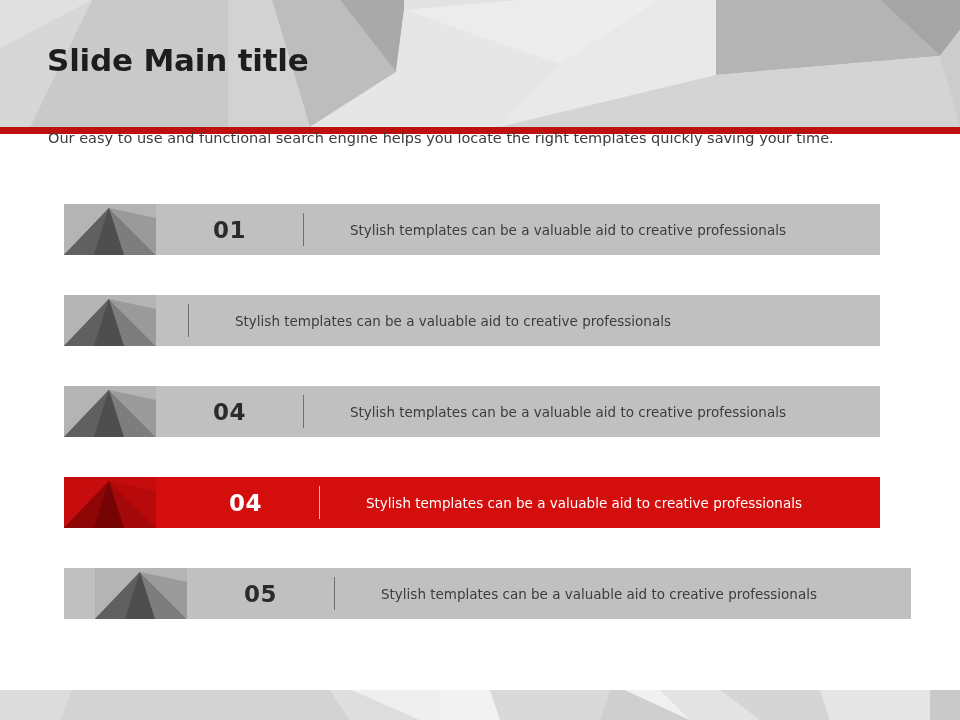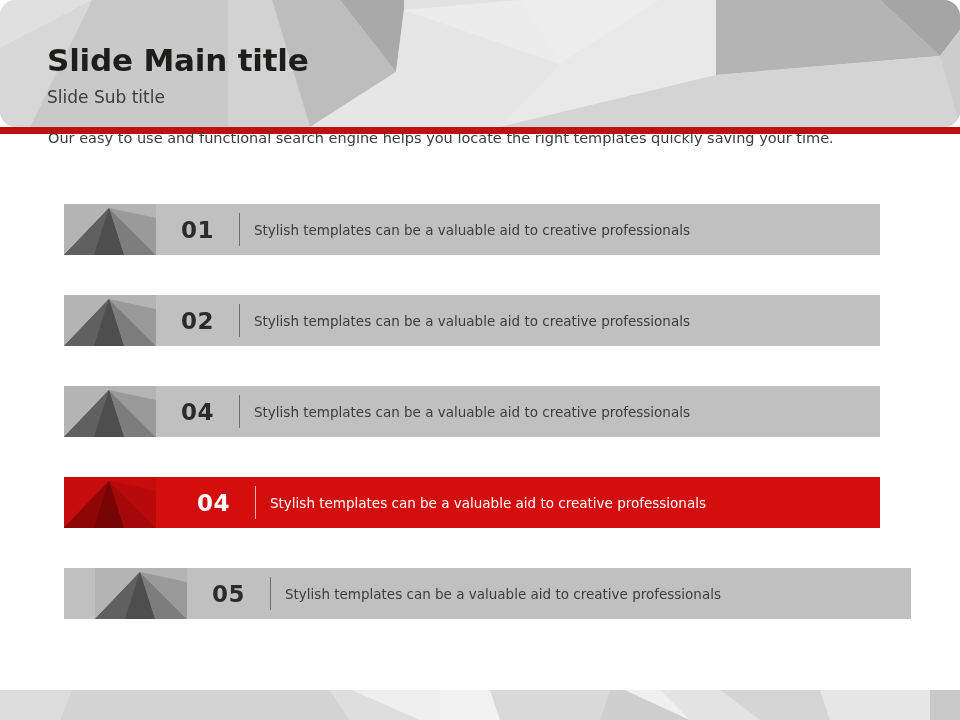--- a/index.html
+++ b/index.html
@@ -25,21 +25,20 @@
   }
 
   
   .header {
     position: absolute;
     left: 0; top: 0;
     width: 960px;
     height: 127px;
     background: #e4e4e4;
     overflow: hidden;
-    border-radius: 16px;
   }
   .header-poly {
     position: absolute;
     left: 0; top: 0;
     width: 960px;
     height: 127px;
   }
 
   .title-block {
     position: absolute;
@@ -93,20 +92,21 @@
     width: 816px;
   }
   .row {
     position: relative;
     height: 51px;
     width: 816px;
     margin-bottom: 40px;
     background: #c0c0c0;
     display: flex;
     align-items: stretch;
+    gap: 32px;
   }
   .row:last-child { margin-bottom: 0; padding-left: 31px; }
   .row.active { background: #d40d0d; }
 
   .row-icon {
     position: relative;
     width: 92px;
     height: 51px;
     flex: 0 0 92px;
     overflow: hidden;
@@ -179,21 +179,20 @@
       <polygon points="560,64 660,0 716,0 716,75 500,127" fill="#e9e9e9"></polygon>
       <polygon points="716,0 880,0 940,56 716,75" fill="#b4b4b4"></polygon>
       <polygon points="880,0 960,0 960,30 940,56" fill="#a5a5a5"></polygon>
       <polygon points="716,75 940,56 960,30 960,127 500,127" fill="#d4d4d4"></polygon>
       <polygon points="0,0 92,0 0,48" fill="#e0e0e0"></polygon>
       <polygon points="940,56 960,30 960,127" fill="#cccccc"></polygon>
     </svg>
 
     <div class="title-block">
       <div class="slide-title">Slide Main title</div>
-      <div class="slide-subtitle">Slide Sub title</div>
     </div>
   </div>
 
   <div class="accent-bar"></div>
 
   <div class="intro">Our easy to use and functional search engine helps you locate the right templates quickly saving your time.</div>
 
   <div class="rows">
 
     <div class="row">
@@ -216,21 +215,20 @@
       <div class="row-icon">
         <svg viewBox="0 0 92 51" preserveAspectRatio="none">
           <rect x="0" y="0" width="92" height="51" fill="#b4b4b4"></rect>
           <polygon points="0,51 45,4 60,51" fill="#575757"></polygon>
           <polygon points="45,4 92,51 60,51" fill="#7d7d7d"></polygon>
           <polygon points="45,4 92,14 92,51" fill="#9a9a9a"></polygon>
           <polygon points="0,51 45,4 30,51" fill="#606060"></polygon>
           <polygon points="30,51 45,4 60,51" fill="#4e4e4e"></polygon>
         </svg>
       </div>
-      <div class="row-number">02</div>
       <div class="row-divider"></div>
       <div class="row-text">Stylish templates can be a valuable aid to creative professionals</div>
     </div>
 
     <div class="row">
       <div class="row-icon">
         <svg viewBox="0 0 92 51" preserveAspectRatio="none">
           <rect x="0" y="0" width="92" height="51" fill="#b4b4b4"></rect>
           <polygon points="0,51 45,4 60,51" fill="#575757"></polygon>
           <polygon points="45,4 92,51 60,51" fill="#7d7d7d"></polygon>

